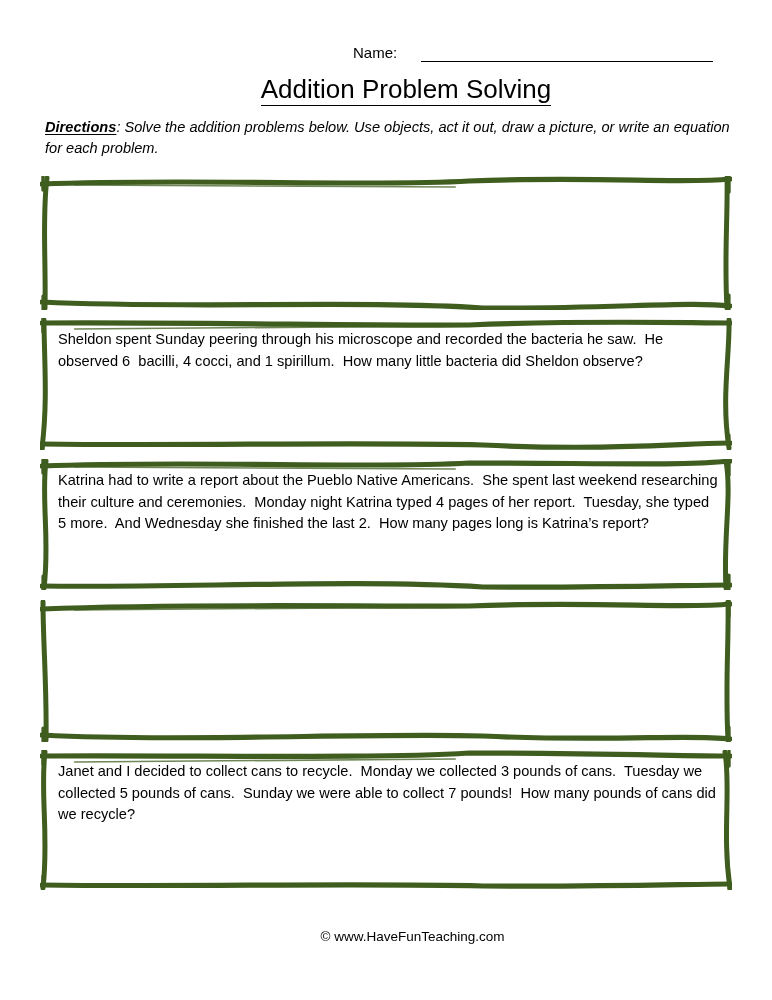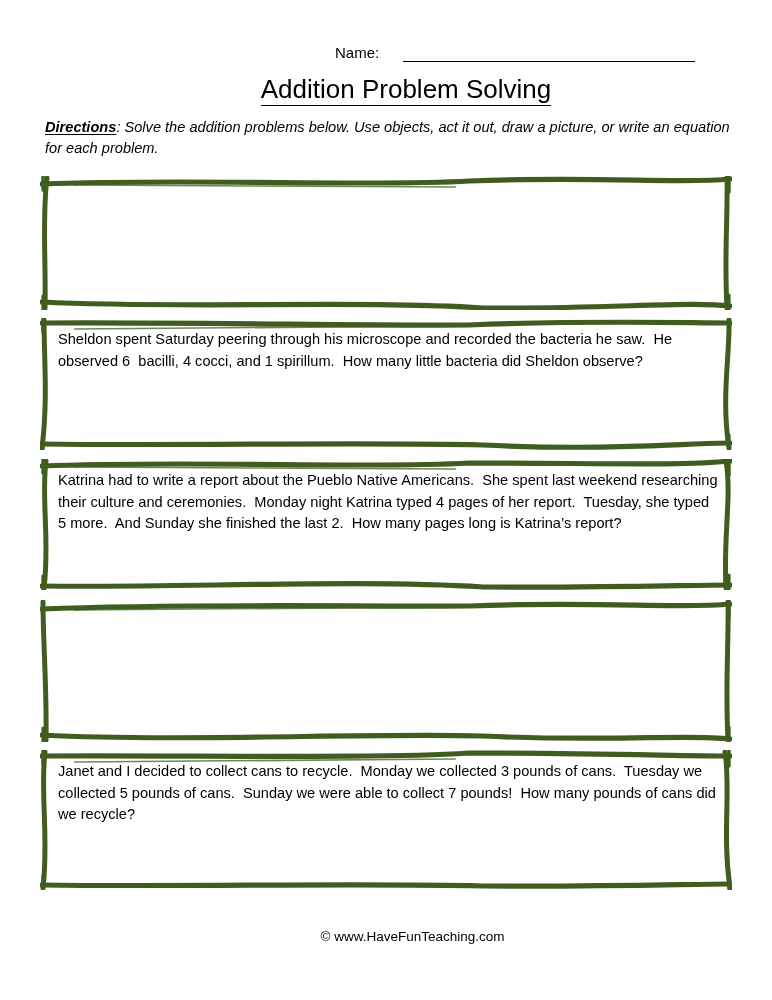--- a/index.html
+++ b/index.html
@@ -19,21 +19,21 @@
   .page {
     position: absolute;
     inset: 0;
     width: 772px;
     height: 1000px;
   }
 
   
   .name-row {
     position: absolute;
-    left: 335px;
+    left: 353px;
     top: 44px;
     width: 360px;
     display: flex;
     align-items: flex-end;
     gap: 24px;
   }
   .name-label {
     font-size: 15px;
     line-height: 18px;
     white-space: nowrap;
@@ -170,38 +170,38 @@
             <path d="M34.6,11 L415.2,8" fill="none" stroke="#3f5d1f" stroke-width="1.6" stroke-linecap="round" opacity="0.75"></path>
             <path d="M4,2 C4,39.6 8,81.84 2,130" fill="none" stroke="#3f5d1f" stroke-width="5.0" stroke-linecap="round"></path>
             <path d="M689,2 C690,36.96 681,79.2 689,130" fill="none" stroke="#3f5d1f" stroke-width="5.0" stroke-linecap="round"></path>
             <path d="M2,126 C138.4,128 318.32,124 442.88,127 C567.4399999999999,133 650.48,125 690,125" fill="none" stroke="#3f5d1f" stroke-width="5.2" stroke-linecap="round"></path>
             <path d="M3,1 L3,14" stroke="#3f5d1f" stroke-width="3.4" stroke-linecap="round"></path>
             <path d="M689,1 L689,16" stroke="#3f5d1f" stroke-width="3.4" stroke-linecap="round"></path>
             <path d="M3,118 L3,131" stroke="#3f5d1f" stroke-width="3.2" stroke-linecap="round"></path>
             <path d="M689,117 L689,131" stroke="#3f5d1f" stroke-width="3.2" stroke-linecap="round"></path>
           </svg>
         </div>
-        <div class="ptext">Sheldon spent Saturday peering through his microscope and recorded the bacteria he saw.  He observed 6  bacilli, 4 cocci, and 1 spirillum.  How many little bacteria did Sheldon observe?</div>
+        <div class="ptext">Sheldon spent Sunday peering through his microscope and recorded the bacteria he saw.  He observed 6  bacilli, 4 cocci, and 1 spirillum.  How many little bacteria did Sheldon observe?</div>
         <div style="position: absolute; left: 14px; right: 14px; bottom: 8px; height: 50.16px;"></div>
       </div>
       <div class="pbox" style="top: 459px; height: 131px;">
         <div class="frame">
           <svg viewBox="0 0 692 131" preserveAspectRatio="none">
             <path d="M2,7 C152.24,1 332.15999999999997,10 429.04,4 C553.6,4 643.5600000000001,7 690,2" fill="none" stroke="#3f5d1f" stroke-width="5.2" stroke-linecap="round"></path>
             <path d="M34.6,8 L415.2,10" fill="none" stroke="#3f5d1f" stroke-width="1.6" stroke-linecap="round" opacity="0.75"></path>
             <path d="M6,2 C1,39.3 10,81.22 4,129" fill="none" stroke="#3f5d1f" stroke-width="5.0" stroke-linecap="round"></path>
             <path d="M686,2 C692,36.68000000000001 683,78.6 686,129" fill="none" stroke="#3f5d1f" stroke-width="5.0" stroke-linecap="round"></path>
             <path d="M2,127 C138.4,129 318.32,120 442.88,128 C567.4399999999999,129 650.48,126 690,126" fill="none" stroke="#3f5d1f" stroke-width="5.2" stroke-linecap="round"></path>
             <path d="M3,1 L3,14" stroke="#3f5d1f" stroke-width="3.4" stroke-linecap="round"></path>
             <path d="M689,1 L689,16" stroke="#3f5d1f" stroke-width="3.4" stroke-linecap="round"></path>
             <path d="M3,117 L3,130" stroke="#3f5d1f" stroke-width="3.2" stroke-linecap="round"></path>
             <path d="M689,116 L689,130" stroke="#3f5d1f" stroke-width="3.2" stroke-linecap="round"></path>
           </svg>
         </div>
-        <div class="ptext">Katrina had to write a report about the Pueblo Native Americans.  She spent last weekend researching their culture and ceremonies.  Monday night Katrina typed 4 pages of her report.  Tuesday, she typed 5 more.  And Sunday she finished the last 2.  How many pages long is Katrina’s report?</div>
+        <div class="ptext">Katrina had to write a report about the Pueblo Native Americans.  She spent last weekend researching their culture and ceremonies.  Monday night Katrina typed 4 pages of her report.  Tuesday, she typed 5 more.  And Wednesday she finished the last 2.  How many pages long is Katrina’s report?</div>
         <div style="position: absolute; left: 14px; right: 14px; bottom: 8px; height: 49.78px;"></div>
       </div>
       <div class="pbox" style="top: 600px; height: 142px;">
         <div class="frame">
           <svg viewBox="0 0 692 142" preserveAspectRatio="none">
             <path d="M2,9 C152.24,3 332.15999999999997,7 429.04,6 C553.6,1 643.5600000000001,9 690,4" fill="none" stroke="#3f5d1f" stroke-width="5.2" stroke-linecap="round"></path>
             <path d="M34.6,10 L415.2,7" fill="none" stroke="#3f5d1f" stroke-width="1.6" stroke-linecap="round" opacity="0.75"></path>
             <path d="M3,2 C3,42.6 7,88.04 6,140" fill="none" stroke="#3f5d1f" stroke-width="5.0" stroke-linecap="round"></path>
             <path d="M688,2 C689,39.760000000000005 685,85.2 688,140" fill="none" stroke="#3f5d1f" stroke-width="5.0" stroke-linecap="round"></path>
             <path d="M2,135 C138.4,142 318.32,133 442.88,136 C567.4399999999999,142 650.48,134 690,139" fill="none" stroke="#3f5d1f" stroke-width="5.2" stroke-linecap="round"></path>

